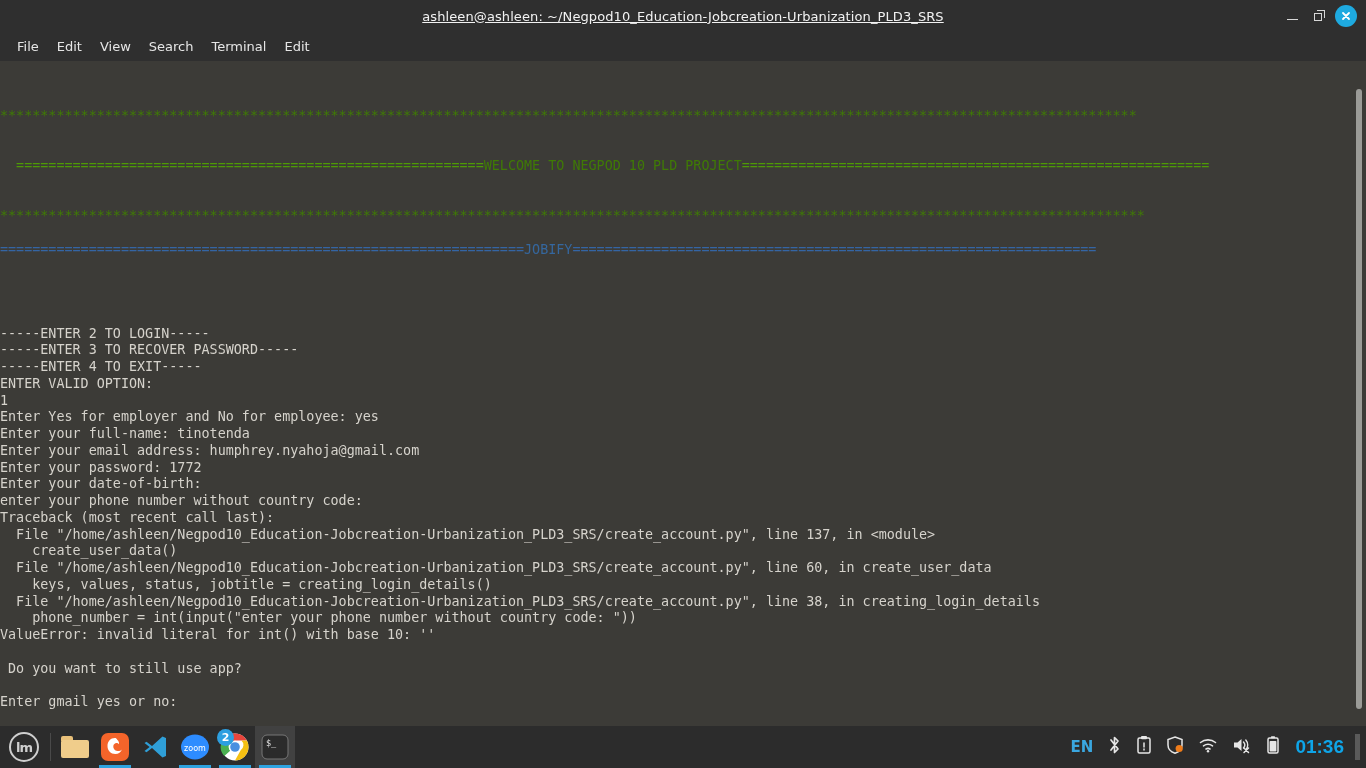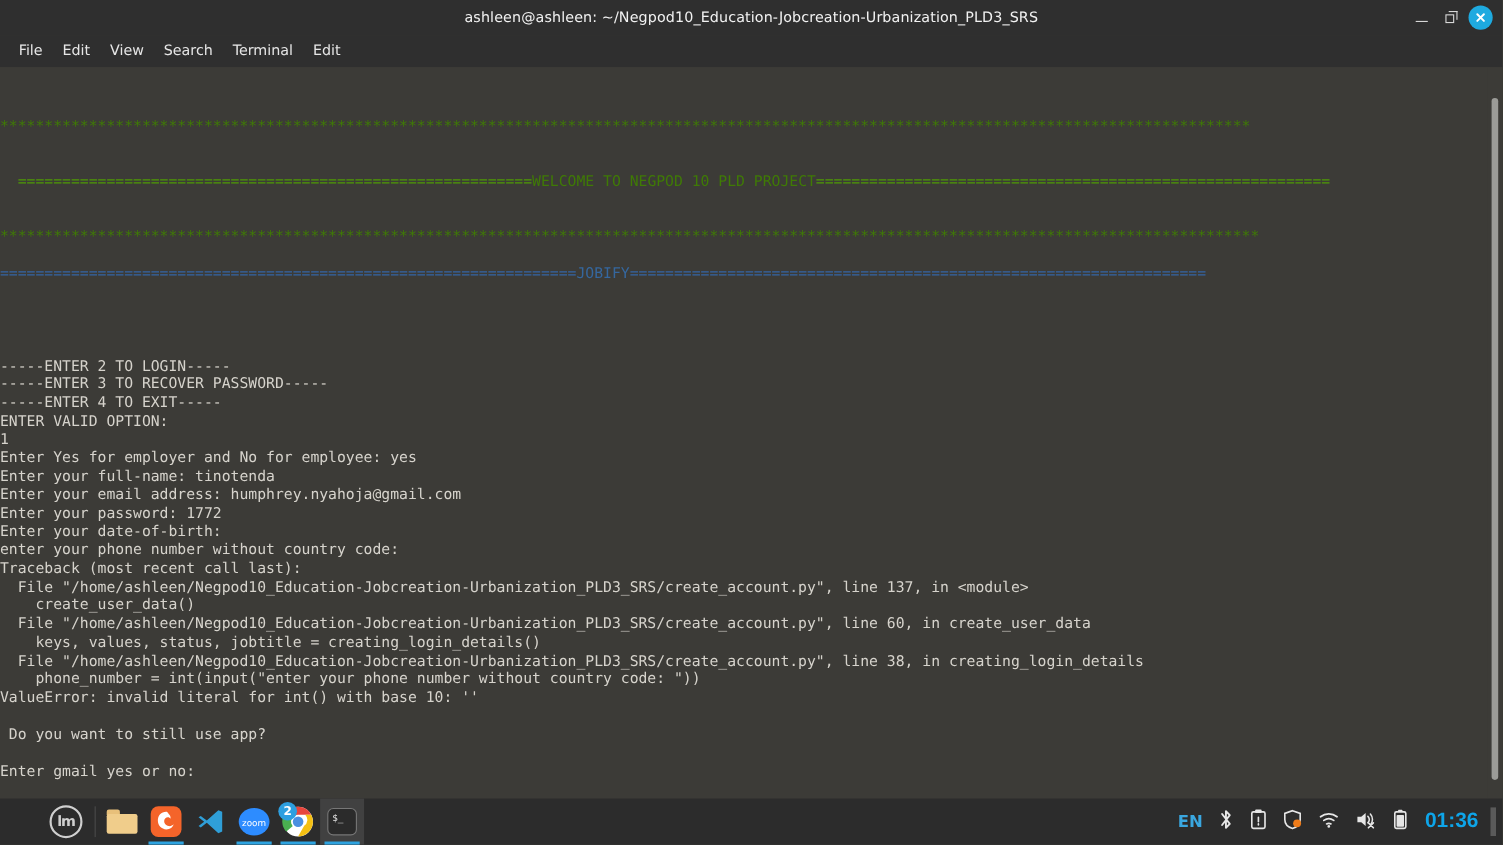--- a/index.html
+++ b/index.html
@@ -30,20 +30,21 @@
     display: flex;
     align-items: center;
     justify-content: center;
   }
   .titlebar-title {
     font-family: "DejaVu Sans", "Liberation Sans", sans-serif;
     font-size: 13px;
     color: #f2f2f2;
     white-space: nowrap;
     letter-spacing: 0.1px;
+    text-decoration: underline;
   }
   .win-controls {
     position: absolute;
     right: 4px;
     top: 0;
     height: 32px;
     display: flex;
     align-items: center;
     gap: 0px;
   }
@@ -175,21 +176,20 @@
     width: 1366px;
     height: 42px;
     background: #2c2c2c;
     display: flex;
     align-items: center;
   }
   .tb-left {
     display: flex;
     align-items: center;
     height: 42px;
-    margin-left: 36px;
   }
   .mint-btn {
     width: 48px;
     height: 42px;
     display: flex;
     align-items: center;
     justify-content: center;
   }
   .mint-logo {
     width: 30px; height: 30px;

